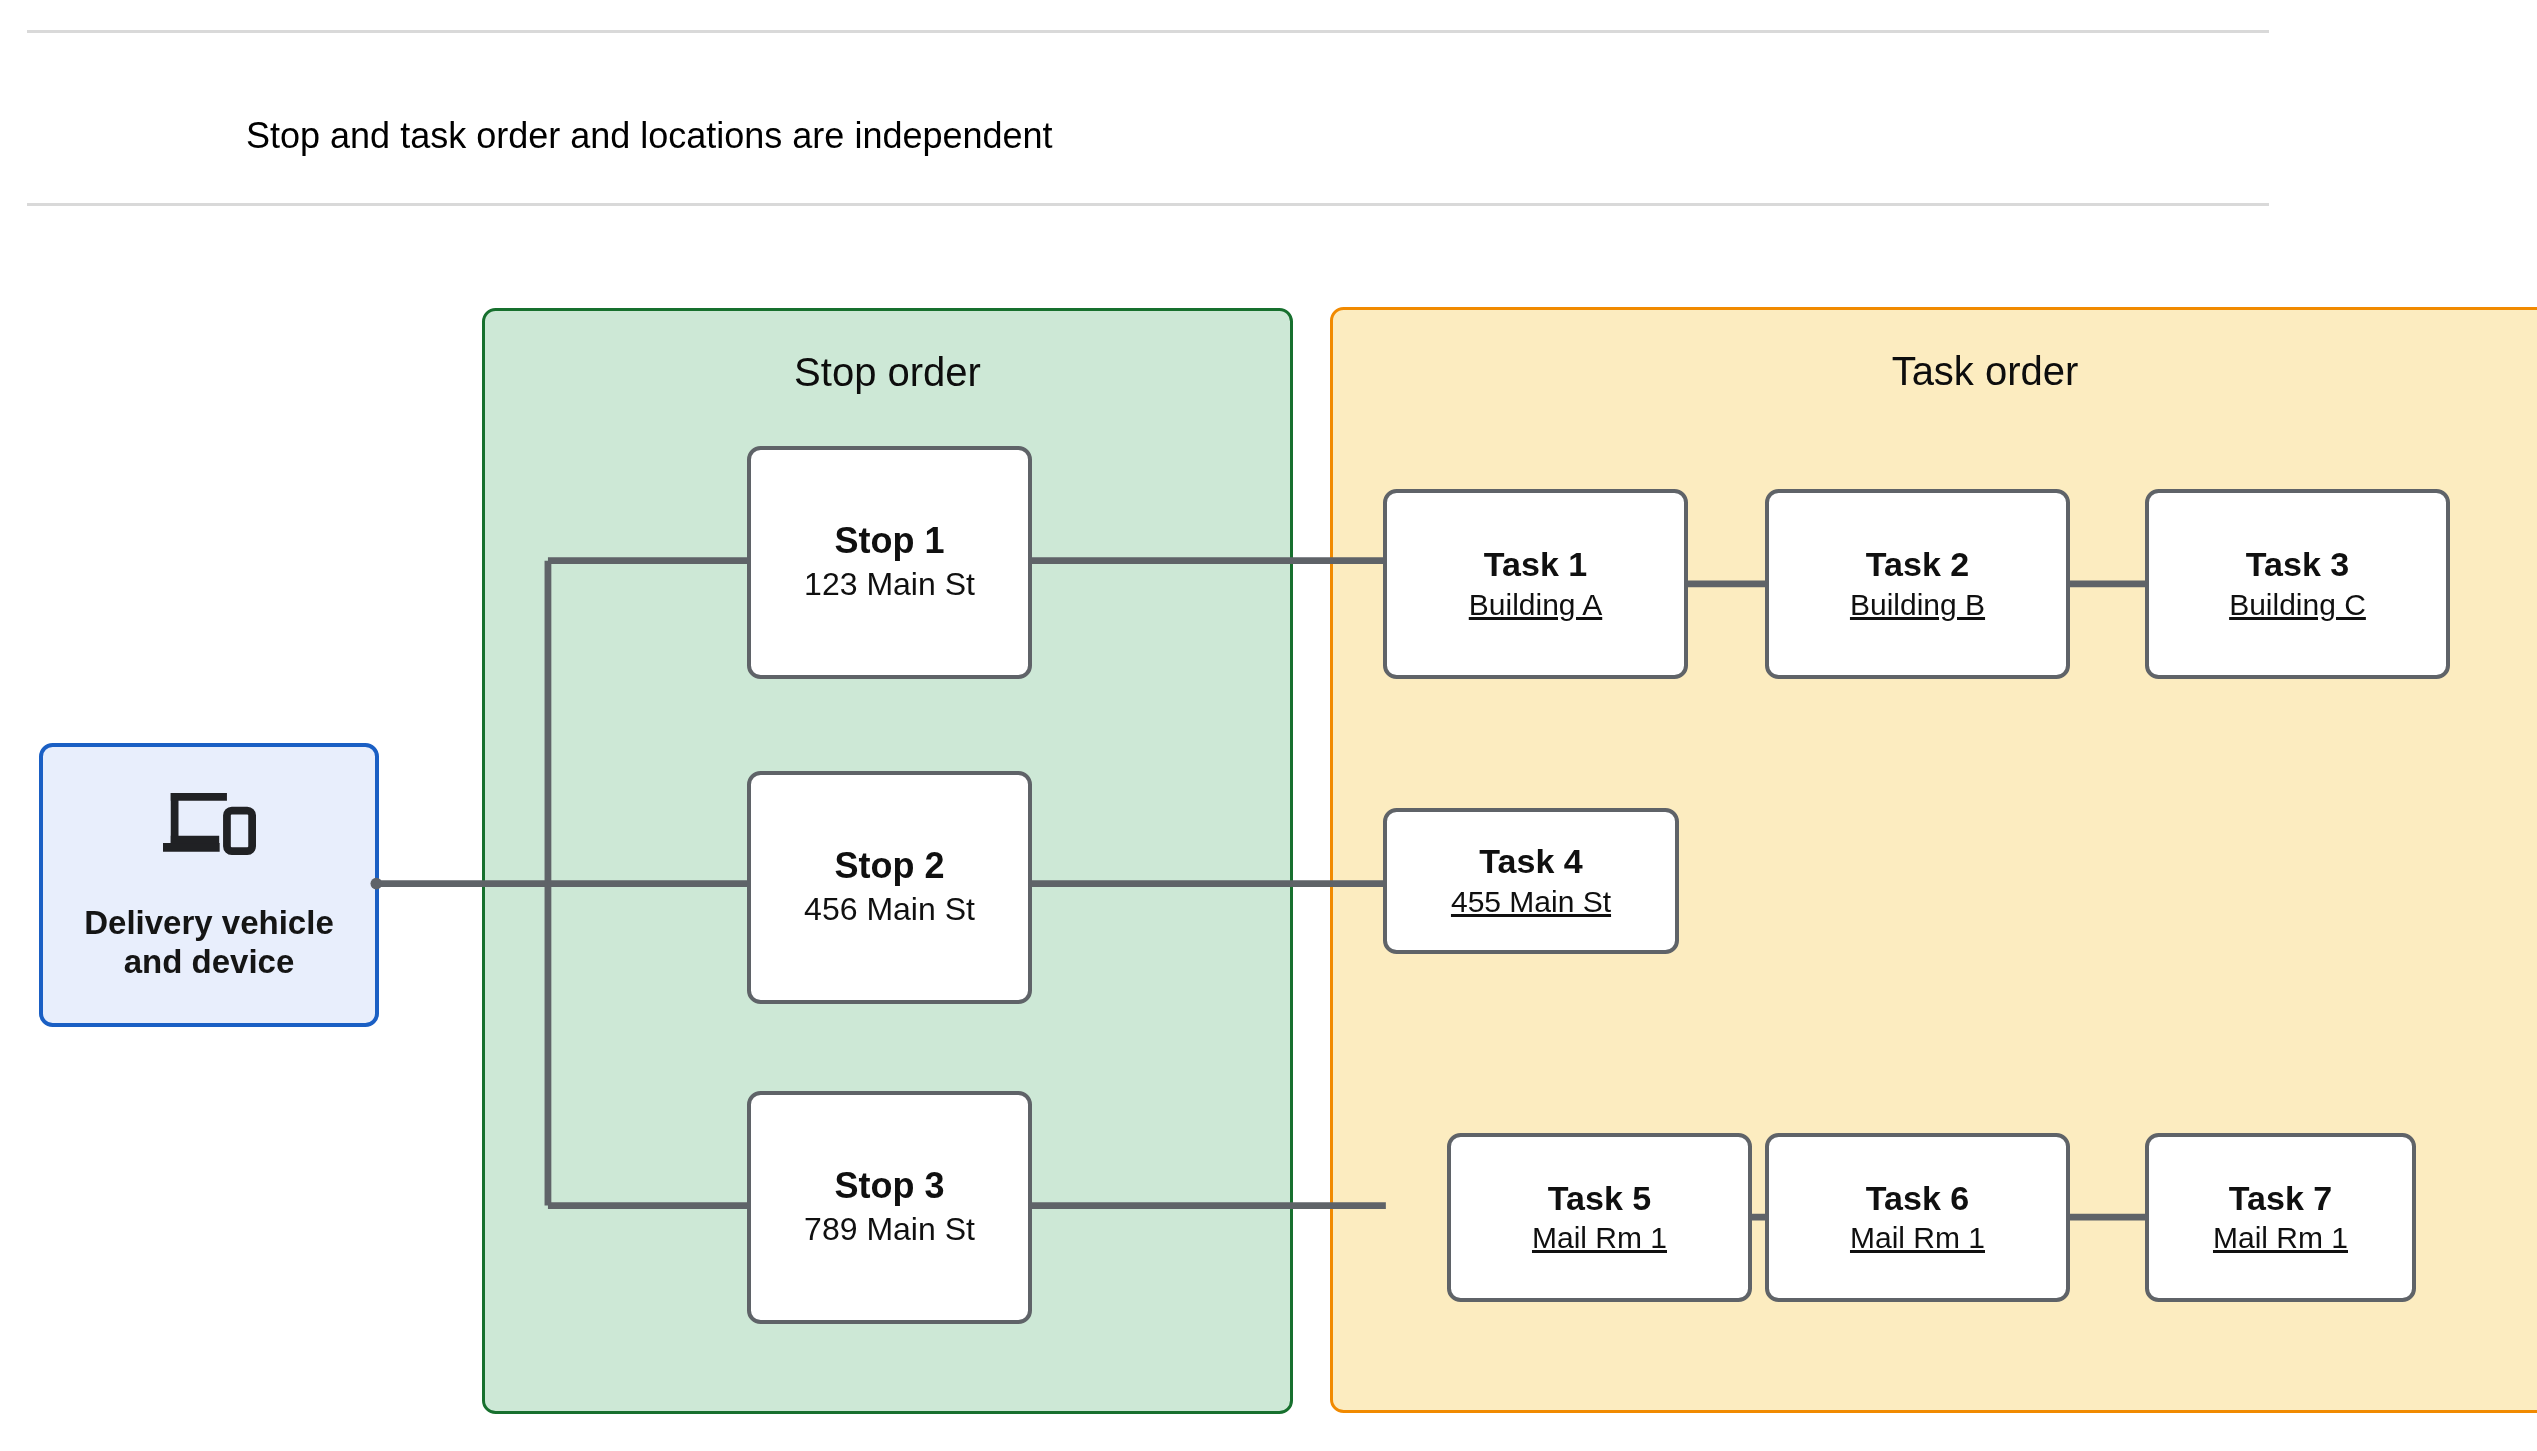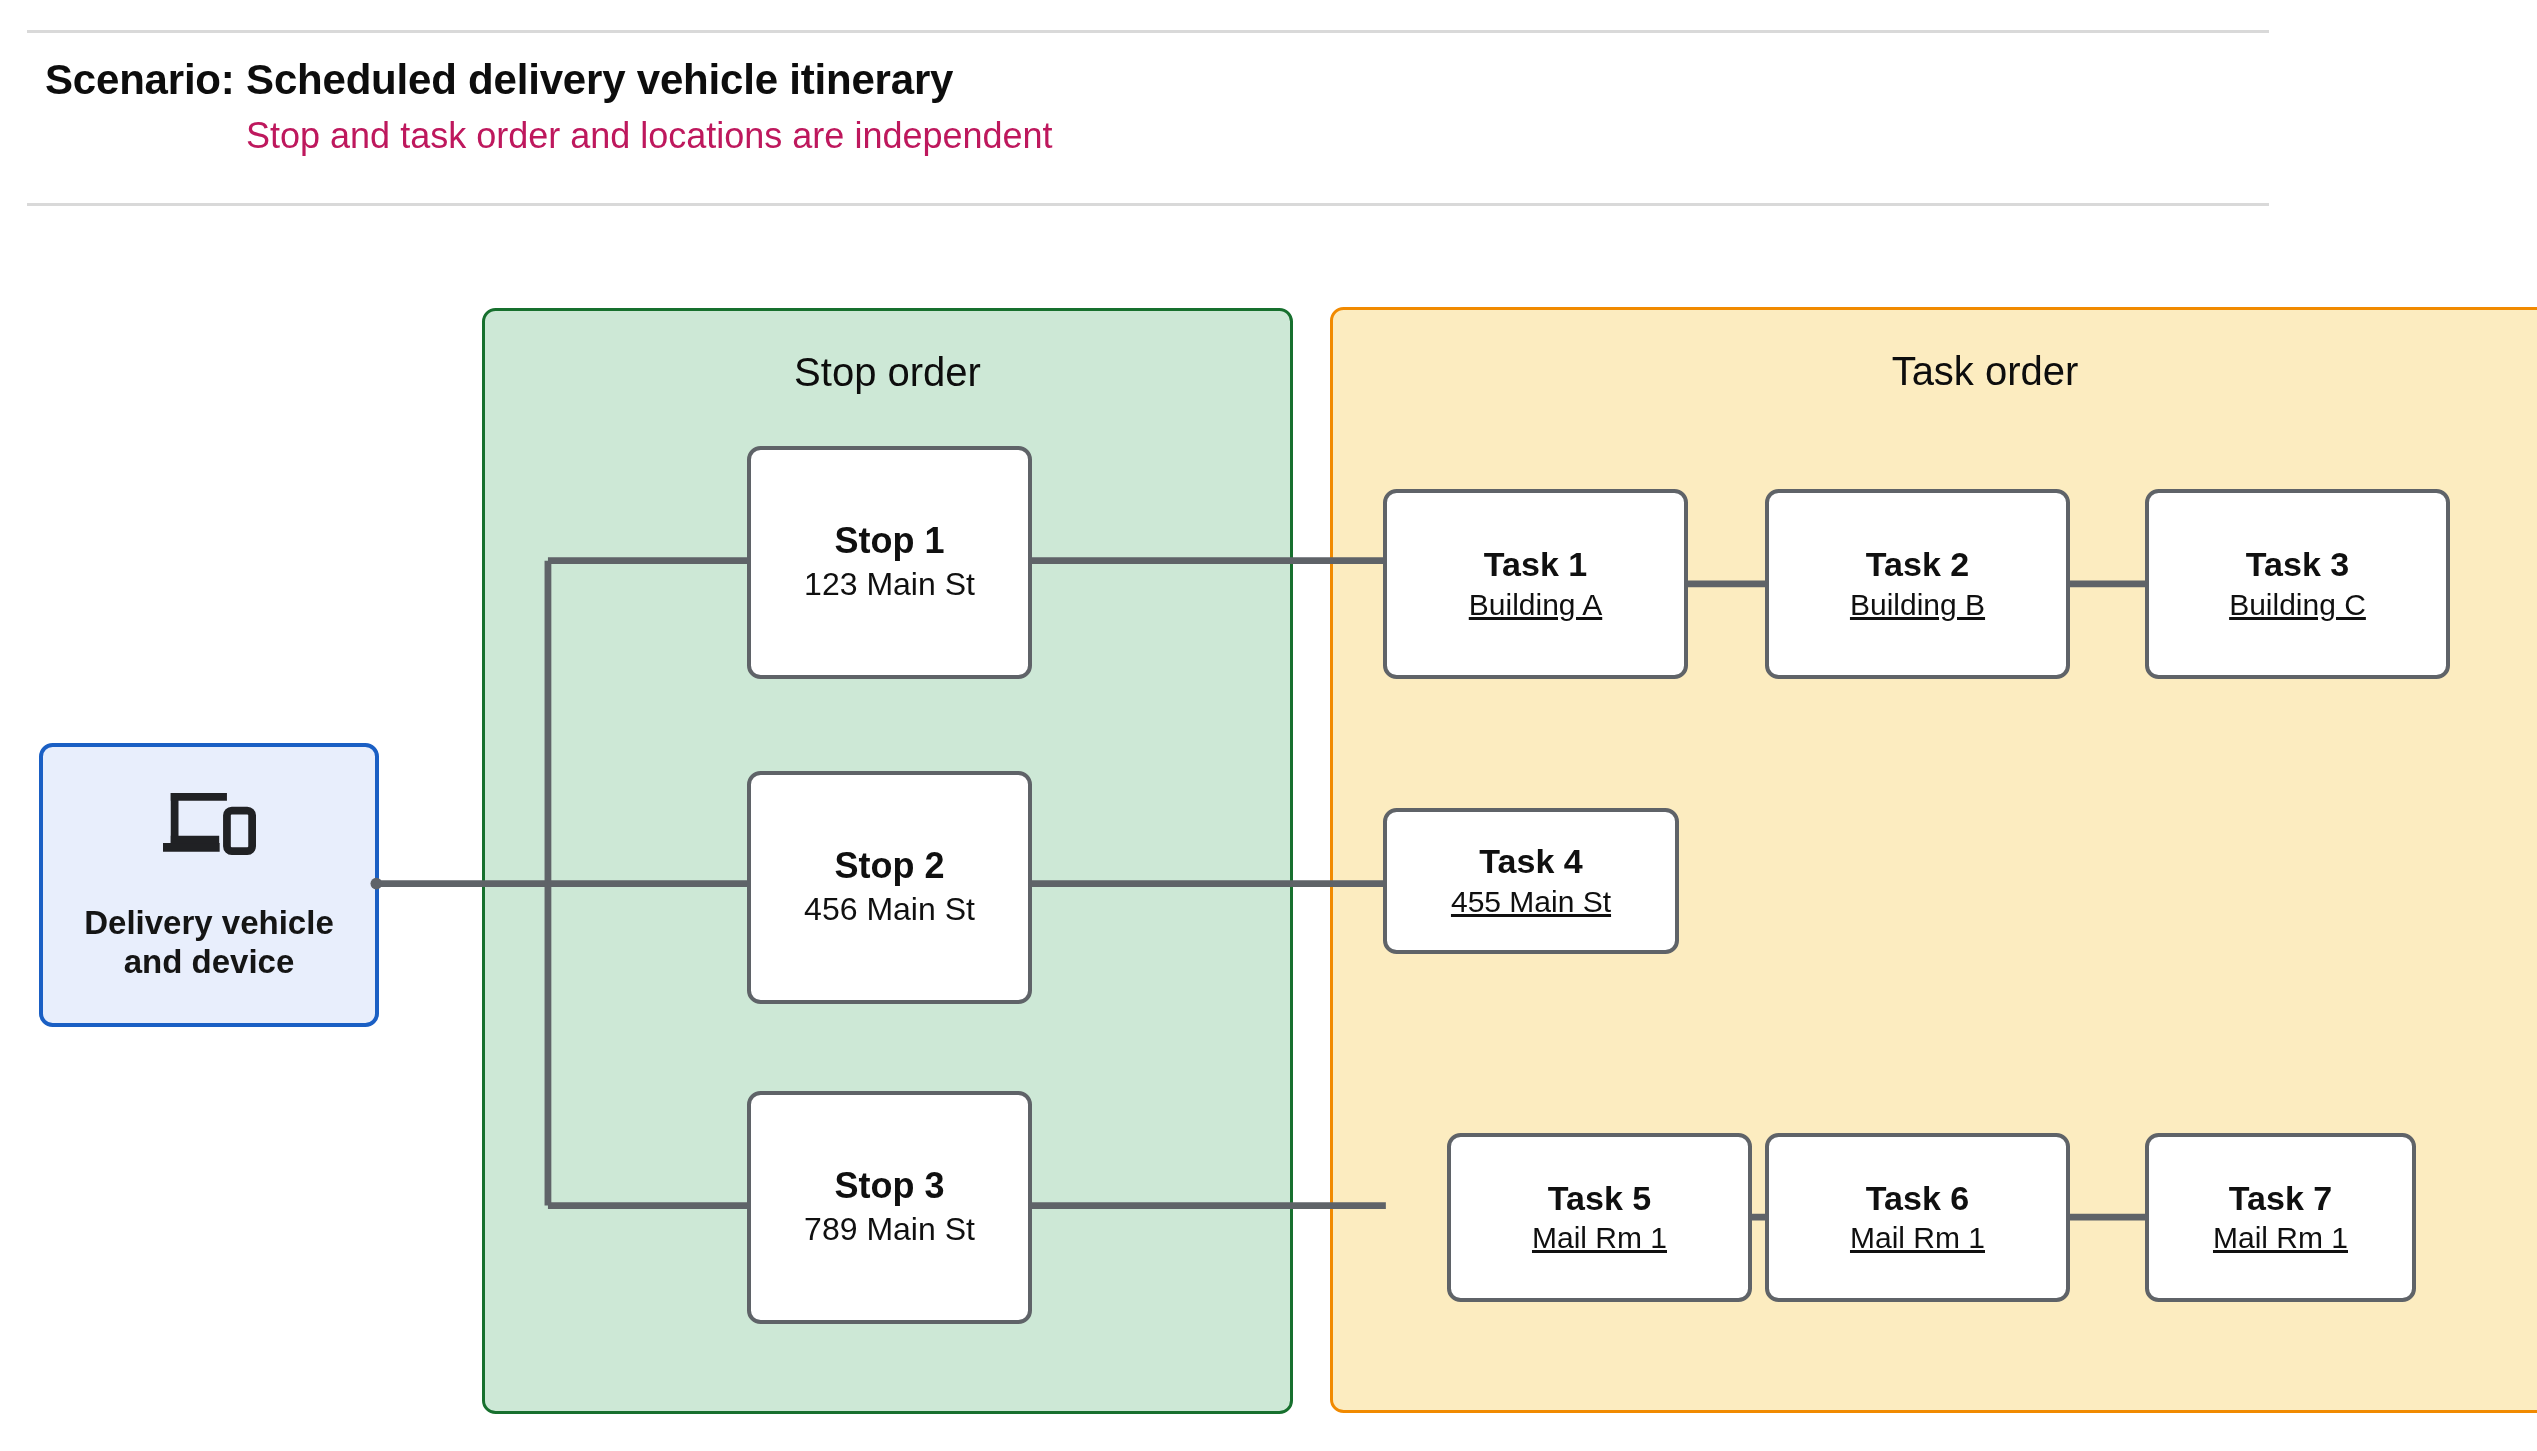--- a/index.html
+++ b/index.html
@@ -7,21 +7,21 @@
        font-family:"Liberation Sans","DejaVu Sans",sans-serif;color:#111111;}
 
   
   #header{position:absolute;left:0;top:0;width:2269px;height:208px;}
   .hrule{position:absolute;left:27px;width:2242px;height:2.9px;background:#d9d9d9;}
   #hrule-top{top:30px;}
   #hrule-bottom{top:203px;}
   #scenario-title{position:absolute;left:45px;top:56px;font-size:42px;font-weight:bold;
                   letter-spacing:-0.2px;white-space:nowrap;color:#0d0d0d;}
   #scenario-subtitle{position:absolute;left:246px;top:115px;font-size:36px;font-weight:normal;
-                     white-space:nowrap;color:#be185d;}
+                     white-space:nowrap;color:#000000;}
 
   
   .panel{position:absolute;border-radius:13.6px;box-sizing:border-box;}
   #stop-panel{left:482px;top:308px;width:811px;height:1106px;
               background:#cde8d6;border:3.9px solid #17702e;}
   #task-panel{left:1330px;top:307px;width:1310px;height:1106px;
               background:#fcecc0;border:3.9px solid #f18a00;}
   .panel-title{position:absolute;left:0;right:0;top:39px;text-align:center;
                font-size:40px;font-weight:normal;color:#0d0d0d;}
 
@@ -61,21 +61,20 @@
 
   
   #connector-layer{position:absolute;left:0;top:0;width:2538px;height:1452px;
                    pointer-events:none;z-index:2;}
 </style>
 </head>
 <body>
 
 <div id="header">
   <div class="hrule" id="hrule-top"></div>
-  <div id="scenario-title">Scenario: Scheduled delivery vehicle itinerary</div>
   <div id="scenario-subtitle">Stop and task order and locations are independent</div>
   <div class="hrule" id="hrule-bottom"></div>
 </div>
 
 <svg id="connector-layer" viewBox="0 0 2617 1497" width="2538" height="1452">
   <g stroke="#5f6368" stroke-width="7" fill="none" stroke-linecap="butt">
 
     <path d="M 388 911 L 565 911"></path>
 
     <path d="M 565 578 L 565 1243"></path>

